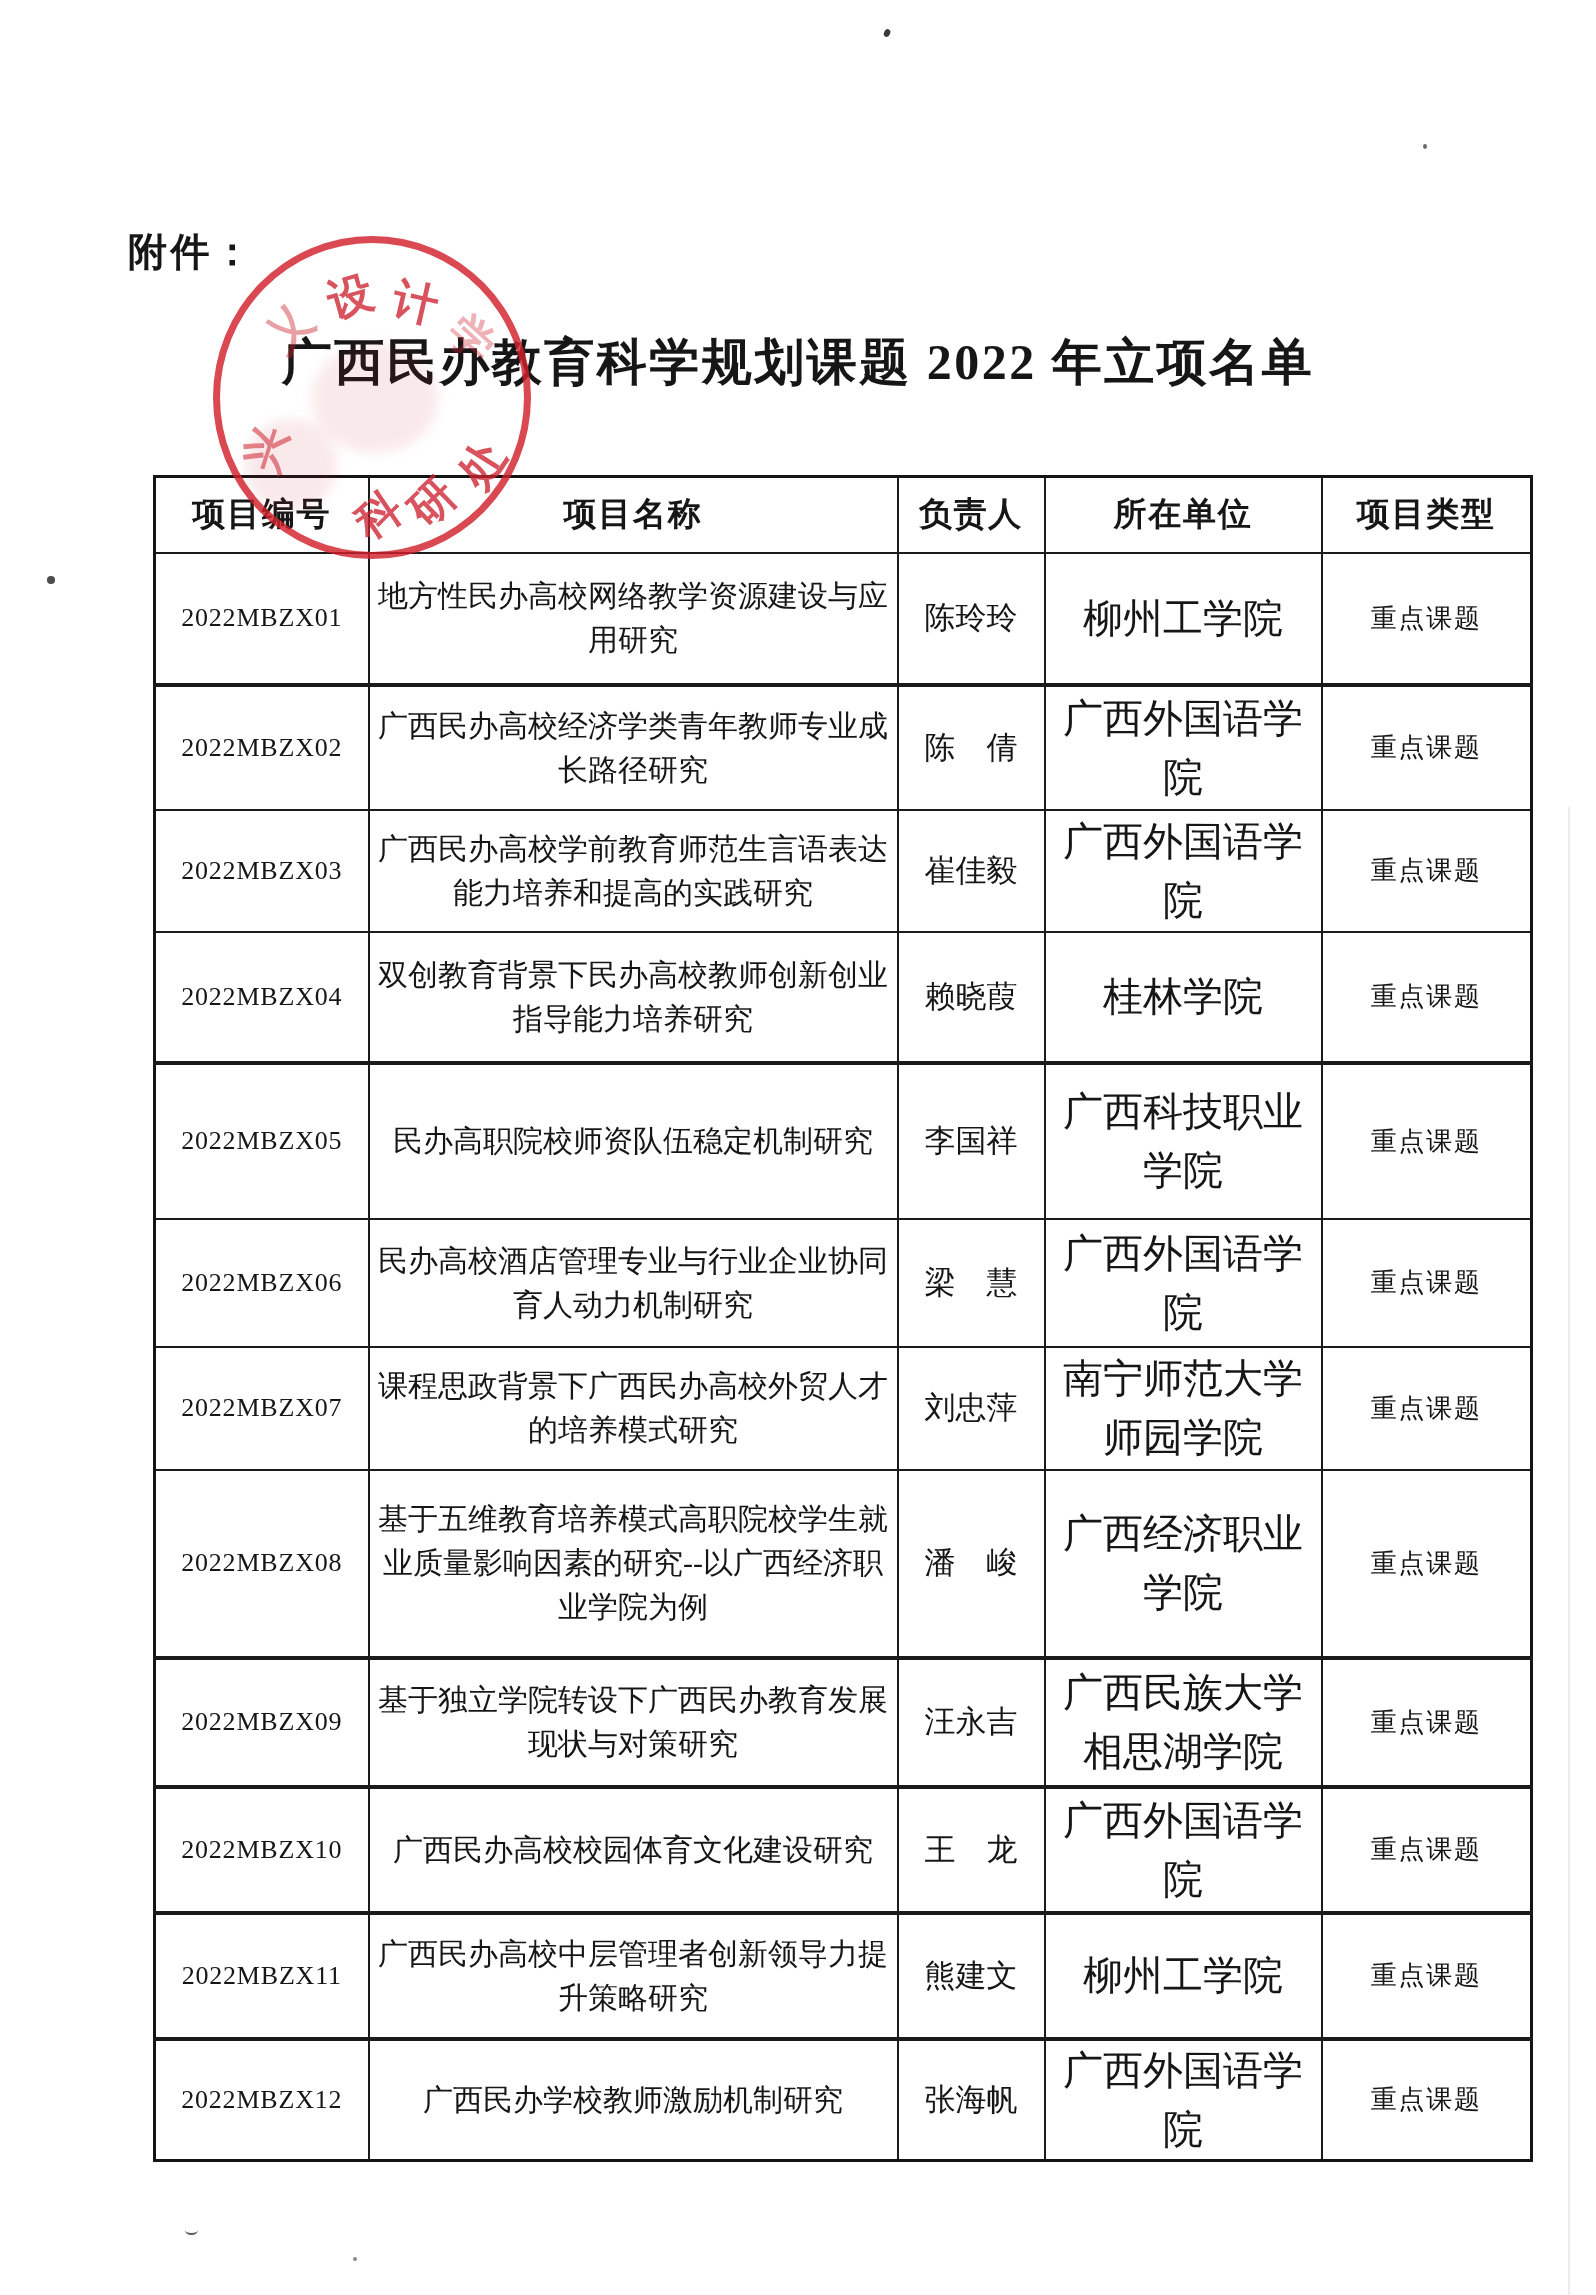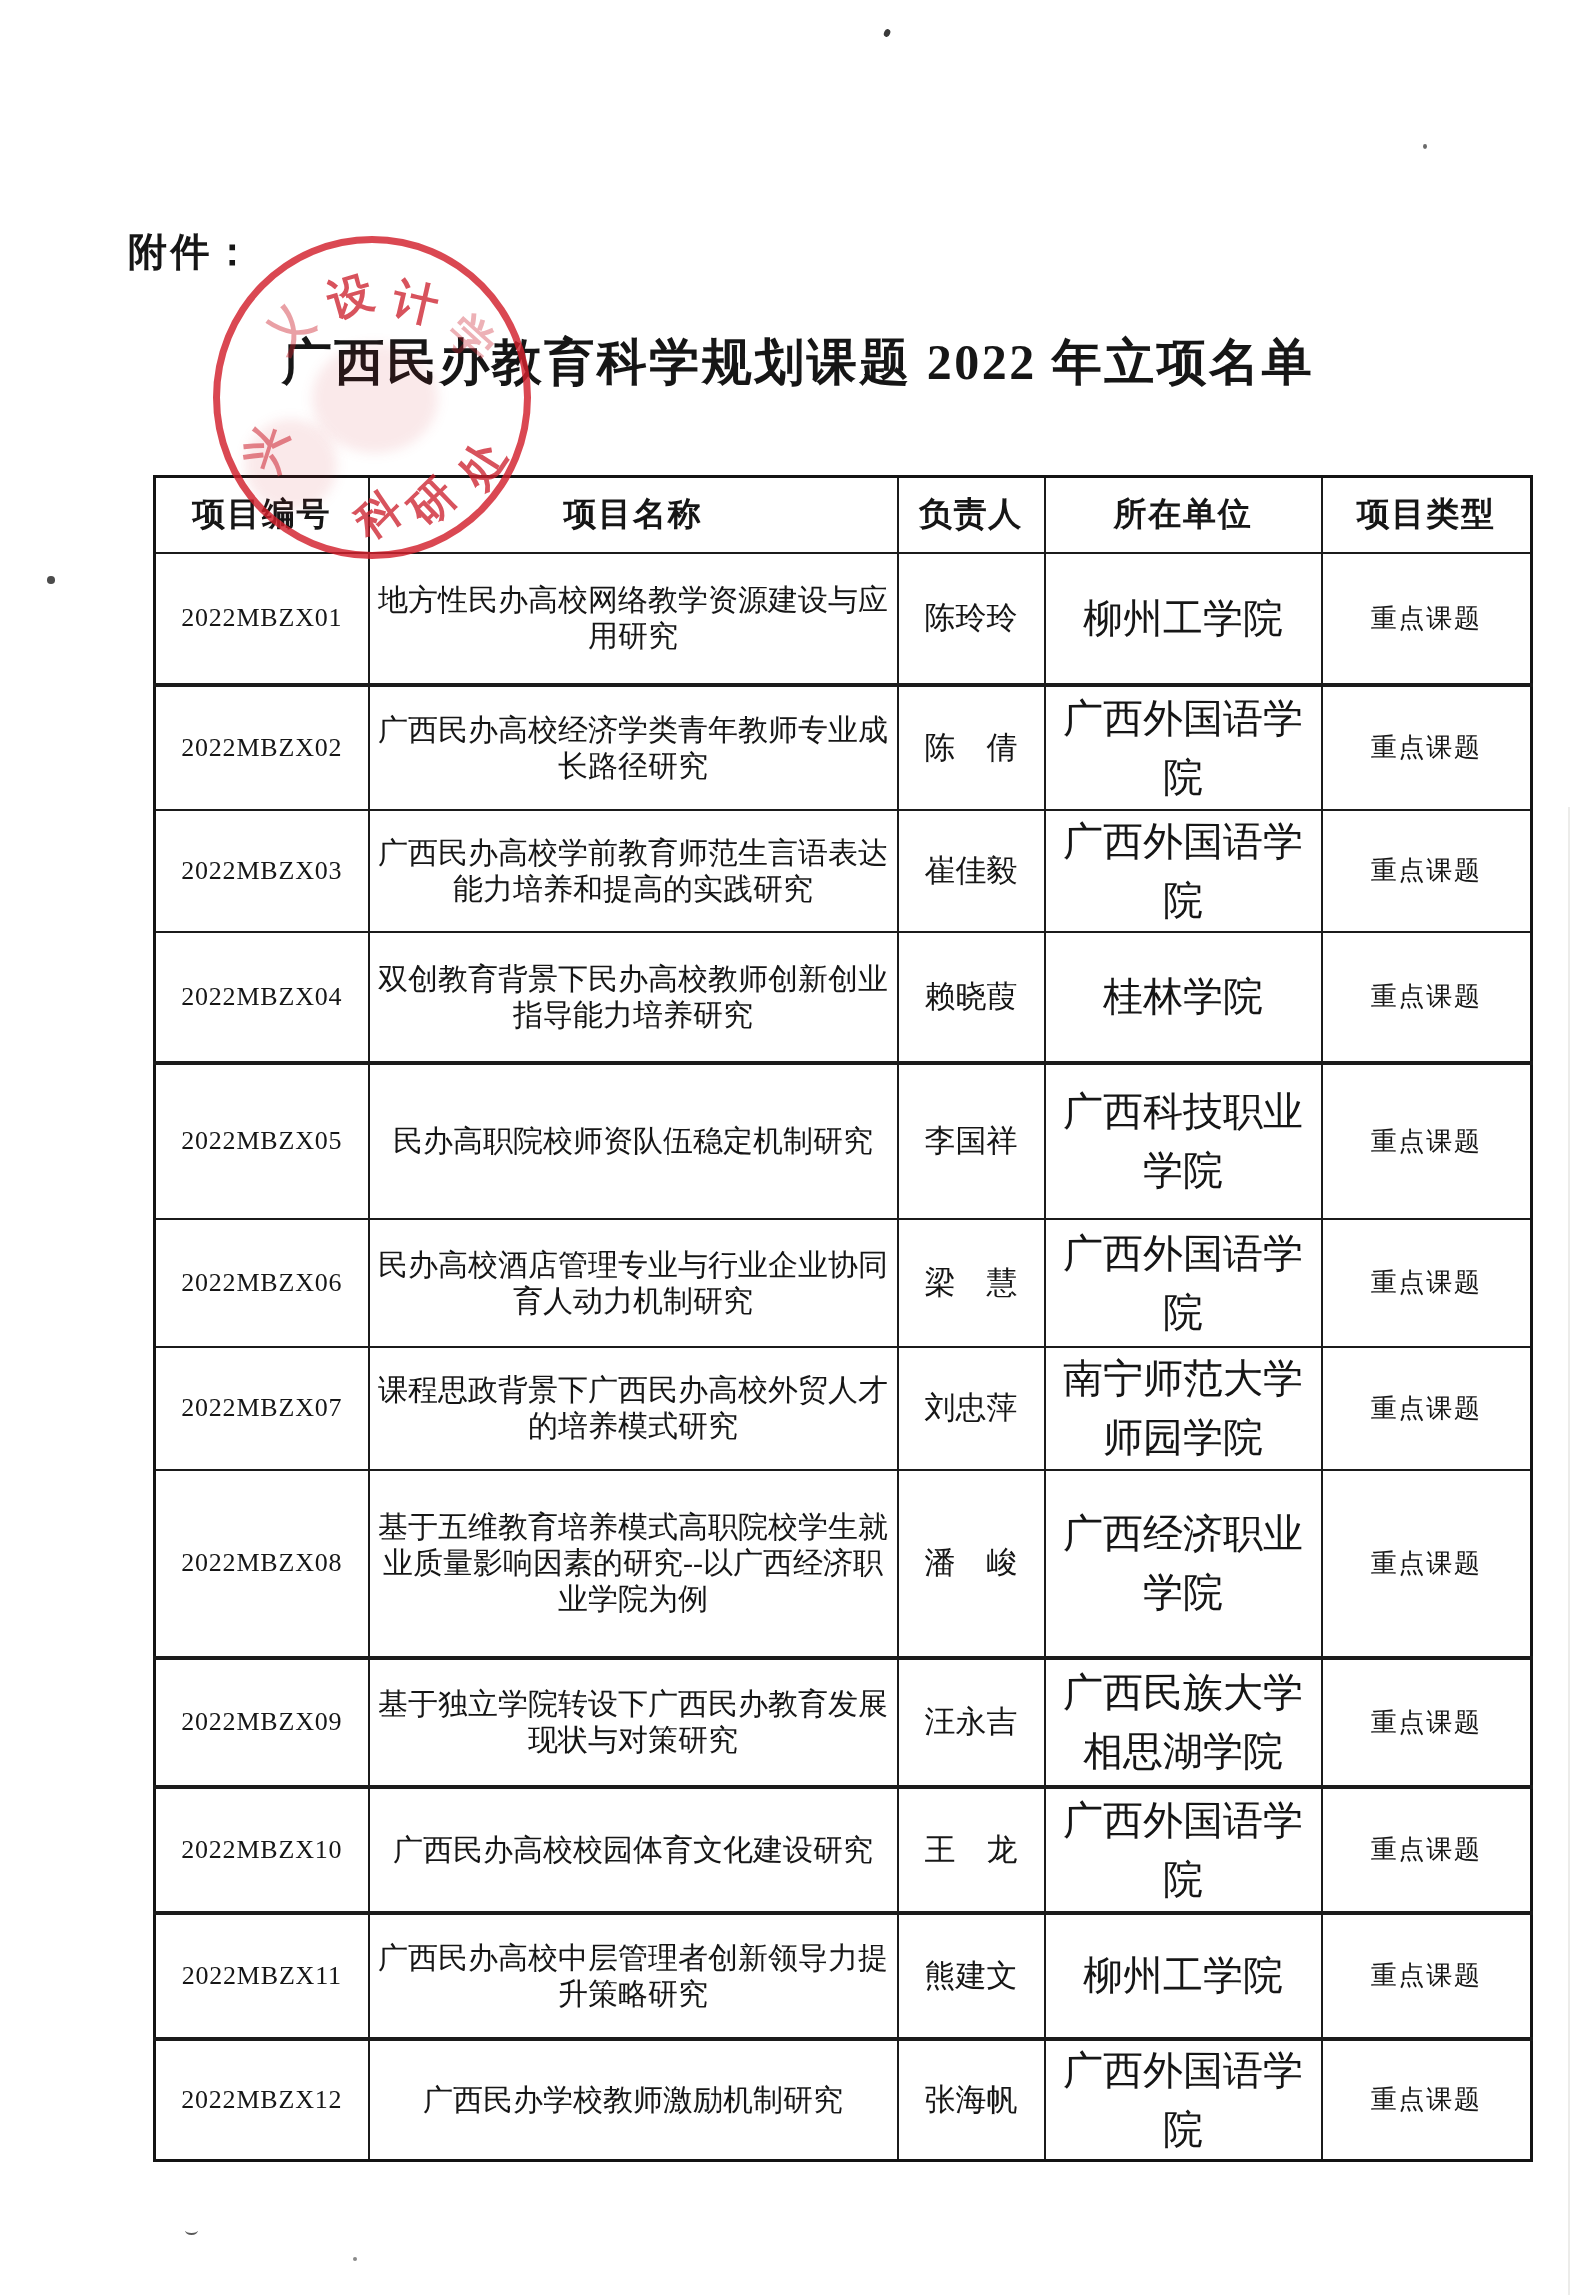--- a/index.html
+++ b/index.html
@@ -52,21 +52,21 @@
   table.project-table td,table.project-table th{
     border:2.5px solid #1b1b1b;
     text-align:center;vertical-align:middle;
     padding:0;
     overflow:hidden;
   }
   table.project-table{border:3.4px solid #141414;margin-left:27px;}
   tr.thick-top td{border-top-width:4.2px;}
   th{font-size:33px;font-weight:700;letter-spacing:1.7px;}
   td.c-id{font-size:26px;letter-spacing:0.8px;font-family:Liberation Serif, serif;}
-  td.c-name{font-size:30px;line-height:36px;padding:0 33px;word-break:break-all;}
+  td.c-name{font-size:30px;line-height:44px;padding:0 33px;word-break:break-all;}
   td.c-leader{font-size:31px;}
   td.c-unit{font-size:40px;line-height:59px;padding:0 16px;word-break:break-all;}
   td.c-type{font-size:26px;letter-spacing:1.7px;}
   
   .artifact{position:absolute;background:#3a3a3a;border-radius:50%;}
   .a1{left:884px;top:28.6px;width:5.9px;height:8.4px;transform:rotate(24deg);}
   .a2{left:1423px;top:144px;width:4.2px;height:5px;background:#6a6a6a;}
   .a3{left:47px;top:576px;width:7.6px;height:7.6px;background:#4c4c4c;}
   .a4{left:185px;top:2225px;width:13.4px;height:7.6px;background:transparent;border-bottom:2.5px solid #5a5a5a;border-radius:0 0 60% 60%;}
   .a5{left:353px;top:2257px;width:4.2px;height:4.2px;background:#8a8a8a;}

